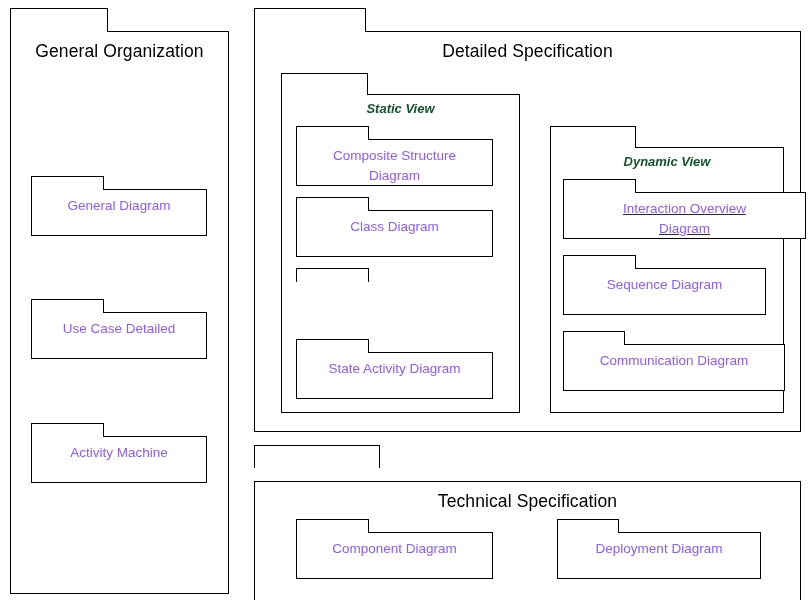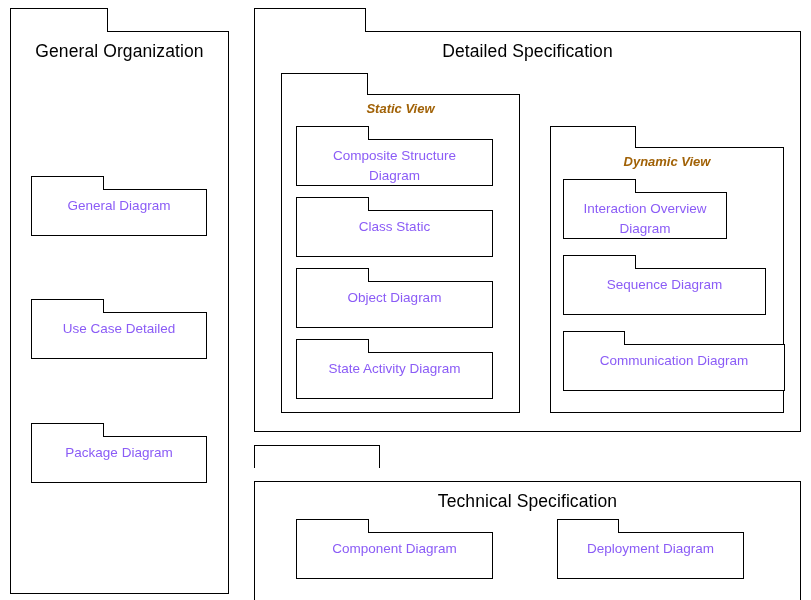--- a/index.html
+++ b/index.html
@@ -59,21 +59,21 @@
     letter-spacing: 0.1px;
   }
 
   
   .view > .pkg-body > .pkg-label {
     font-size: 13px;
     line-height: 16px;
     padding-top: 6px;
     font-style: italic;
     font-weight: bold;
-    color: #a16207;
+    color: #14532d;
   }
 
   
   .leaf > .pkg-body > .pkg-label {
     font-size: 13.5px;
     line-height: 20px;
     padding-top: 6px;
     color: #8b5cf6;
     white-space: pre-line;
   }
@@ -99,21 +99,21 @@
     <div class="pkg leaf" style="left:21px; top:291px; width:176px; height:60px;">
       <div class="pkg-tab" style="width:73px; height:14px;"></div>
       <div class="pkg-body" style="top:13px; width:176px; height:47px;">
         <span class="pkg-label">Use Case Detailed</span>
       </div>
     </div>
 
     <div class="pkg leaf" style="left:21px; top:415px; width:176px; height:60px;">
       <div class="pkg-tab" style="width:73px; height:14px;"></div>
       <div class="pkg-body" style="top:13px; width:176px; height:47px;">
-        <span class="pkg-label">Package Diagram</span>
+        <span class="pkg-label">Activity Machine</span>
       </div>
     </div>
   </div>
 
   <div class="pkg container" style="left:254px; top:8px; width:547px; height:424px;">
     <div class="pkg-tab" style="width:112px; height:24px;"></div>
     <div class="pkg-body" style="top:23px; width:547px; height:401px;">
       <span class="pkg-label">Detailed Specification</span>
     </div>
 
@@ -127,48 +127,45 @@
         <div class="pkg-tab" style="width:73px; height:14px;"></div>
         <div class="pkg-body" style="top:13px; width:197px; height:47px;">
           <span class="pkg-label">Composite Structure
 Diagram</span>
         </div>
       </div>
 
       <div class="pkg leaf" style="left:15px; top:124px; width:197px; height:60px;">
         <div class="pkg-tab" style="width:73px; height:14px;"></div>
         <div class="pkg-body" style="top:13px; width:197px; height:47px;">
-          <span class="pkg-label">Class Static</span>
+          <span class="pkg-label">Class Diagram</span>
         </div>
       </div>
 
       <div class="pkg leaf" style="left:15px; top:195px; width:197px; height:60px;">
         <div class="pkg-tab" style="width:73px; height:14px;"></div>
-        <div class="pkg-body" style="top:13px; width:197px; height:47px;">
-          <span class="pkg-label">Object Diagram</span>
-        </div>
       </div>
 
       <div class="pkg leaf" style="left:15px; top:266px; width:197px; height:60px;">
         <div class="pkg-tab" style="width:73px; height:14px;"></div>
         <div class="pkg-body" style="top:13px; width:197px; height:47px;">
           <span class="pkg-label">State Activity Diagram</span>
         </div>
       </div>
     </div>
 
     <div class="pkg view" style="left:296px; top:118px; width:234px; height:287px;">
       <div class="pkg-tab" style="width:86px; height:22px;"></div>
       <div class="pkg-body" style="top:21px; width:234px; height:266px;">
         <span class="pkg-label">Dynamic View</span>
       </div>
 
       <div class="pkg leaf" style="left:13px; top:53px; width:203px; height:60px;">
         <div class="pkg-tab" style="width:73px; height:14px;"></div>
-        <div class="pkg-body" style="top:13px; width:164px; height:47px;">
+        <div class="pkg-body" style="top:13px; width:243px; height:47px;text-decoration:underline;">
           <span class="pkg-label">Interaction Overview
 Diagram</span>
         </div>
       </div>
 
       <div class="pkg leaf" style="left:13px; top:129px; width:203px; height:60px;">
         <div class="pkg-tab" style="width:73px; height:14px;"></div>
         <div class="pkg-body" style="top:13px; width:203px; height:47px;">
           <span class="pkg-label">Sequence Diagram</span>
         </div>
@@ -191,19 +188,19 @@
 
     <div class="pkg leaf" style="left:42px; top:74px; width:197px; height:60px;">
       <div class="pkg-tab" style="width:73px; height:14px;"></div>
       <div class="pkg-body" style="top:13px; width:197px; height:47px;">
         <span class="pkg-label">Component Diagram</span>
       </div>
     </div>
 
     <div class="pkg leaf" style="left:303px; top:74px; width:187px; height:60px;">
       <div class="pkg-tab" style="width:62px; height:14px;"></div>
-      <div class="pkg-body" style="top:13px; width:187px; height:47px;">
+      <div class="pkg-body" style="top:13px; width:204px; height:47px;">
         <span class="pkg-label">Deployment Diagram</span>
       </div>
     </div>
   </div>
 
 </div>
 
 </body></html>

